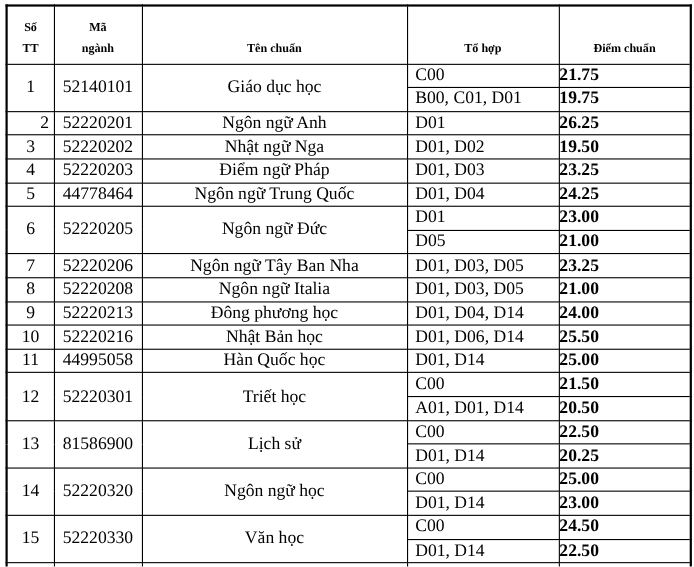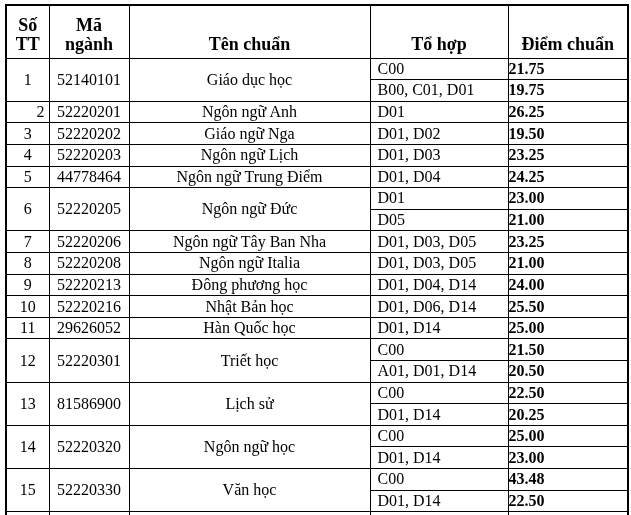--- a/index.html
+++ b/index.html
@@ -35,21 +35,21 @@
   col.c-combo{ width: 138px; }
   col.c-score{ width: 120px; }
 
   th, td {
     border: 1px solid #000;
     overflow: hidden;
   }
   thead tr { height: 53px; }
   th {
     font-weight: bold;
-    font-size: 18px;
+    font-size: 11px;
     line-height: 19px;
     vertical-align: bottom;
     text-align: center;
     padding: 0 2px 4px 2px;
     white-space: pre-line;
   }
   tbody tr { height: 21.62px; }
   td {
     font-size: 16px;
     line-height: 18px;
@@ -104,35 +104,35 @@
         <tr>
           <td rowspan="1" class="stt align-right">2</td>
           <td rowspan="1" class="code">52220201</td>
           <td rowspan="1" class="name">Ngôn ngữ Anh</td>
           <td class="combo">D01</td>
           <td class="score">26.25</td>
         </tr>
         <tr>
           <td rowspan="1" class="stt">3</td>
           <td rowspan="1" class="code">52220202</td>
-          <td rowspan="1" class="name">Giáo ngữ Nga</td>
+          <td rowspan="1" class="name">Nhật ngữ Nga</td>
           <td class="combo">D01, D02</td>
           <td class="score">19.50</td>
         </tr>
         <tr>
           <td rowspan="1" class="stt">4</td>
           <td rowspan="1" class="code">52220203</td>
-          <td rowspan="1" class="name">Ngôn ngữ Lịch</td>
+          <td rowspan="1" class="name">Điểm ngữ Pháp</td>
           <td class="combo">D01, D03</td>
           <td class="score">23.25</td>
         </tr>
         <tr>
           <td rowspan="1" class="stt">5</td>
           <td rowspan="1" class="code">44778464</td>
-          <td rowspan="1" class="name">Ngôn ngữ Trung Điểm</td>
+          <td rowspan="1" class="name">Ngôn ngữ Trung Quốc</td>
           <td class="combo">D01, D04</td>
           <td class="score">24.25</td>
         </tr>
         <tr>
           <td rowspan="2" class="stt">6</td>
           <td rowspan="2" class="code">52220205</td>
           <td rowspan="2" class="name">Ngôn ngữ Đức</td>
           <td class="combo">D01</td>
           <td class="score">23.00</td>
         </tr>
@@ -163,21 +163,21 @@
         </tr>
         <tr>
           <td rowspan="1" class="stt">10</td>
           <td rowspan="1" class="code">52220216</td>
           <td rowspan="1" class="name">Nhật Bản học</td>
           <td class="combo">D01, D06, D14</td>
           <td class="score">25.50</td>
         </tr>
         <tr>
           <td rowspan="1" class="stt">11</td>
-          <td rowspan="1" class="code">29626052</td>
+          <td rowspan="1" class="code">44995058</td>
           <td rowspan="1" class="name">Hàn Quốc học</td>
           <td class="combo">D01, D14</td>
           <td class="score">25.00</td>
         </tr>
         <tr>
           <td rowspan="2" class="stt">12</td>
           <td rowspan="2" class="code">52220301</td>
           <td rowspan="2" class="name">Triết học</td>
           <td class="combo">C00</td>
           <td class="score">21.50</td>
@@ -206,21 +206,21 @@
         </tr>
         <tr>
           <td class="combo">D01, D14</td>
           <td class="score">23.00</td>
         </tr>
         <tr>
           <td rowspan="2" class="stt">15</td>
           <td rowspan="2" class="code">52220330</td>
           <td rowspan="2" class="name">Văn học</td>
           <td class="combo">C00</td>
-          <td class="score">43.48</td>
+          <td class="score">24.50</td>
         </tr>
         <tr>
           <td class="combo">D01, D14</td>
           <td class="score">22.50</td>
         </tr>
         <tr class="partial">
           <td></td>
           <td></td>
           <td></td>
           <td></td>

